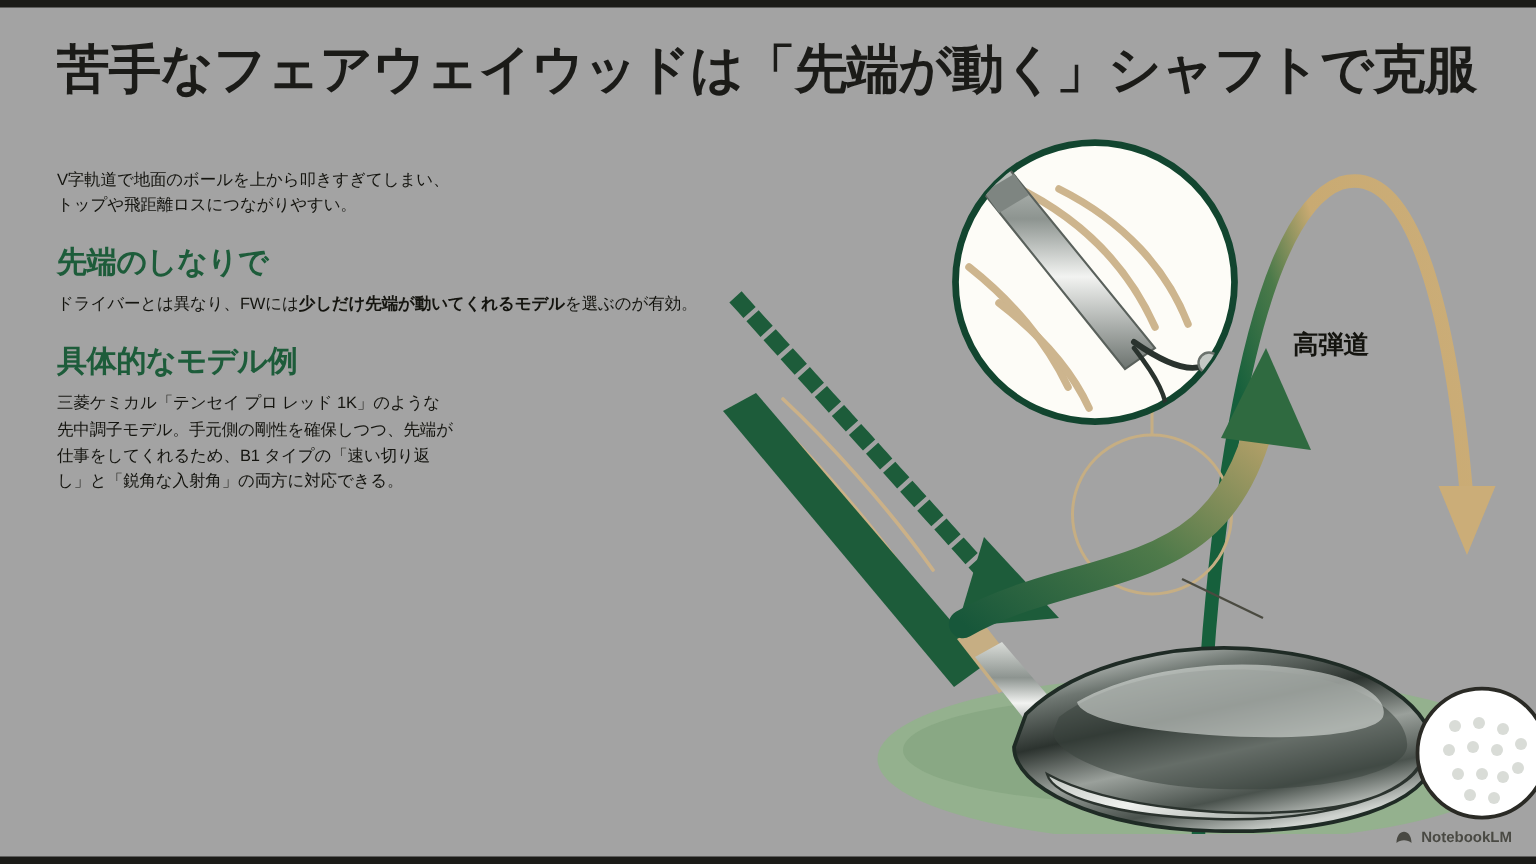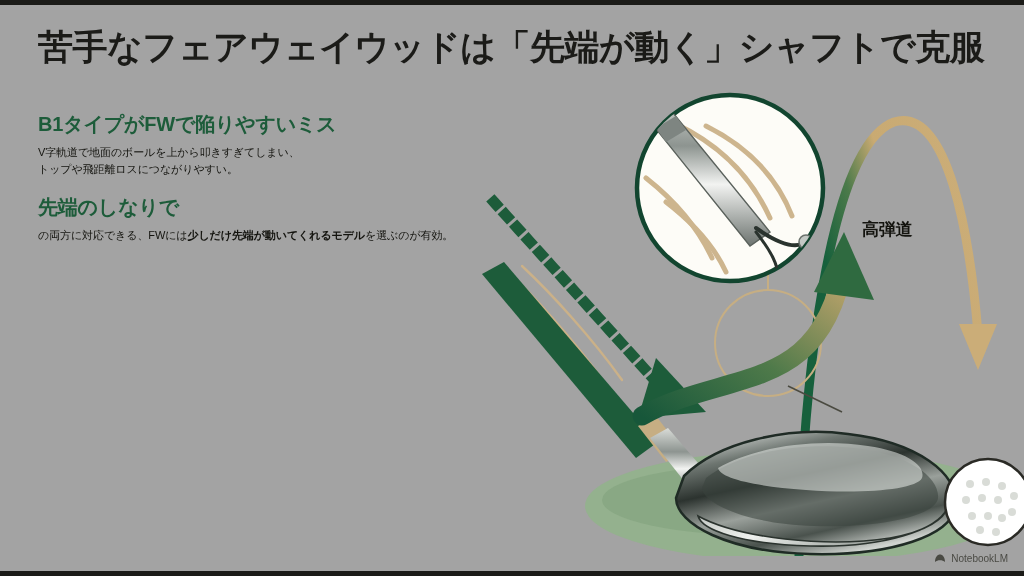--- a/index.html
+++ b/index.html
@@ -92,55 +92,63 @@
 
   
   #watermark {
     position: absolute;
     right: 16px;
     bottom: 12px;
     display: flex;
     align-items: center;
     gap: 5px;
     font-size: 10px;
-    font-weight: 400;
+    font-weight: 700;
     color: #3a3a33;
     opacity: .85;
     z-index: 30;
     text-align: right;
   }
   #watermark svg { display: block; }
 </style>
 </head>
 <body>
 
 <div id="slide">
 
   <div class="edge-bar top"></div>
   <div class="edge-bar bottom"></div>
 
   <div id="title">苦手なフェアウェイウッドは「先端が動く」シャフトで克服</div>
 
   <div id="left-col">
 
     <div class="section">
-      <p class="sec-head">B1タイプがFWで陥りやすいミス</p>
       <p class="sec-body">
         <span>V字軌道で地面のボールを上から叩きすぎてしまい、</span><br>
         <span>トップや飛距離ロスにつながりやすい。</span>
       </p>
     </div>
 
     <div class="section">
       <p class="sec-head">先端のしなりで</p>
       <p class="sec-body">
-        <span>の両方に対応できる、FWには</span><b>少しだけ先端が動いてくれるモデル</b><span>を選ぶのが有効。</span><br>
+        <span>ドライバーとは異なり、FWには</span><b>少しだけ先端が動いてくれるモデル</b><span>を選ぶのが有効。</span><br>
       </p>
     </div>
 
+    <div class="section">
+      <p class="sec-head">具体的なモデル例</p>
+      <p class="sec-body">
+        <span>三菱ケミカル「テンセイ プロ レッド 1K」のような</span><br>
+        <span>先中調子モデル。手元側の剛性を確保しつつ、先端が</span><br>
+        <span>仕事をしてくれるため、B1 タイプの「速い切り返</span><br>
+        <span>し」と「鋭角な入射角」の両方に対応できる。</span>
+      </p>
+    </div>
 
   </div>
 
   <div id="art">
     <svg width="554" height="470" viewBox="0 0 554 470" xmlns="http://www.w3.org/2000/svg">
       <defs>
         <linearGradient id="gShaft" x1="0" y1="0" x2="0" y2="1">
           <stop offset="0%" stop-color="#d9dcd8"></stop>
           <stop offset="35%" stop-color="#8d9490"></stop>
           <stop offset="60%" stop-color="#f2f3f1"></stop>

